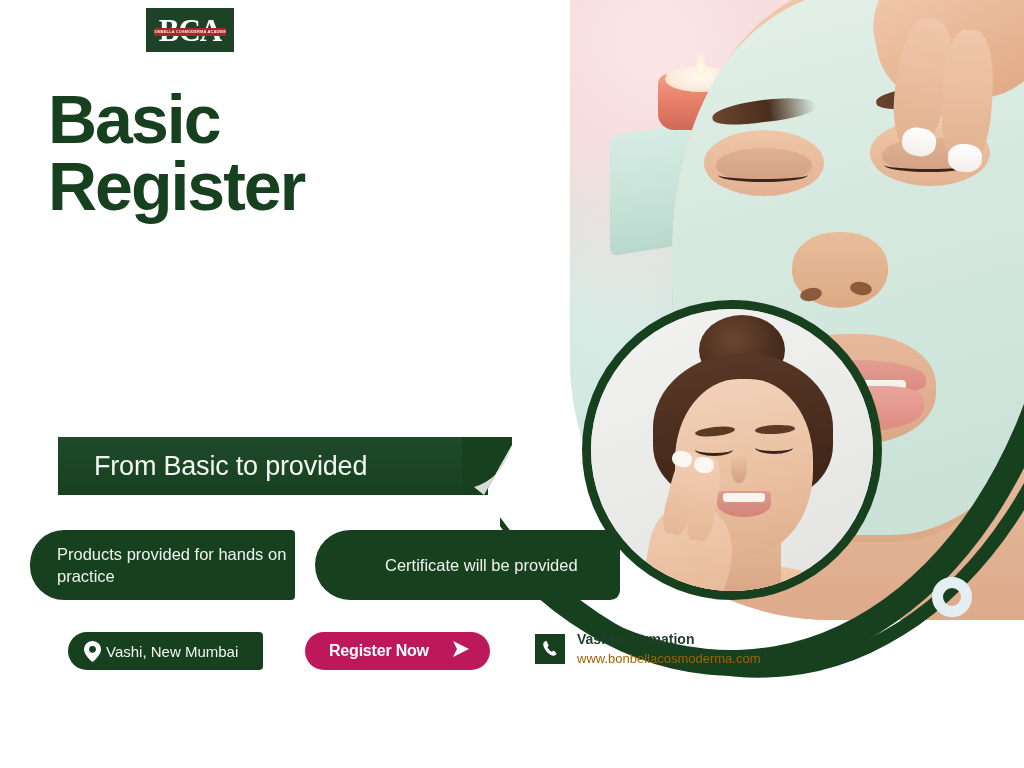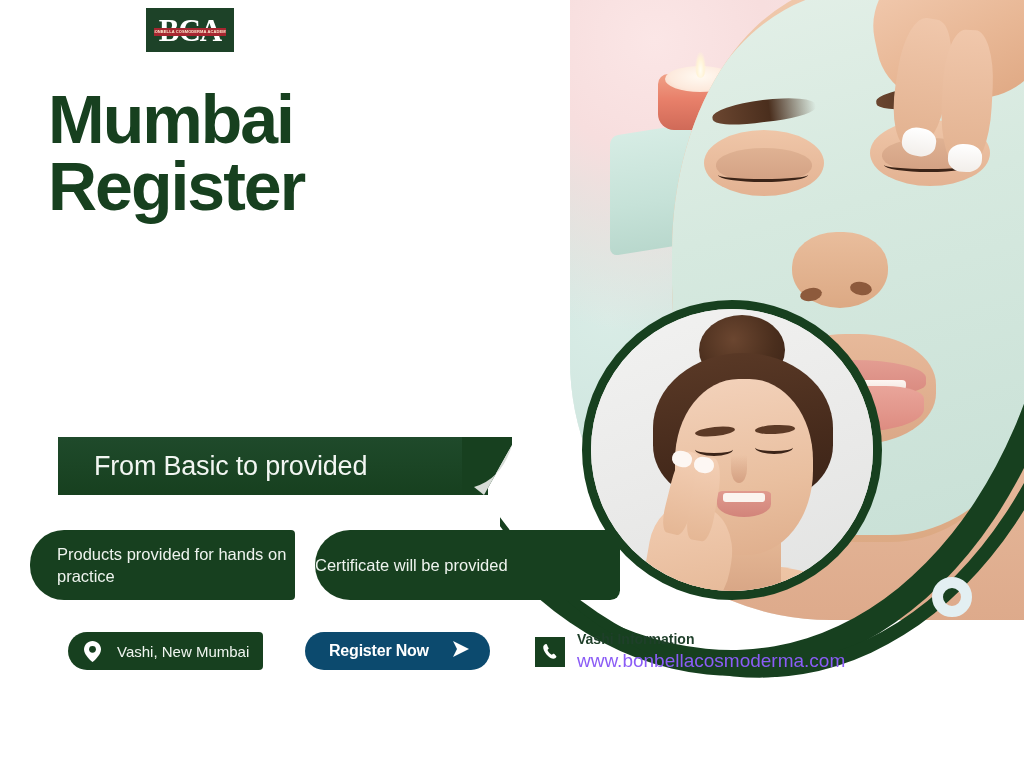--- a/index.html
+++ b/index.html
@@ -301,50 +301,50 @@
     background:#17401f;
     box-sizing:border-box;
     display:flex;align-items:center;
   }
   .pill.one{left:0;width:265px;border-radius:34px 4px 4px 34px;}
   .pill.two{left:285px;width:305px;border-radius:36px 10px 10px 36px;}
   .pill-text{
     color:#eef3ee;font-size:16.5px;line-height:1.35;font-weight:400;
   }
   .pill.one .pill-text{margin-left:27px;}
-  .pill.two .pill-text{text-align:center;}
+  .pill.two .pill-text{margin-left:70px;text-align:center;}
 
   .footer{position:absolute;left:60px;top:632px;width:900px;height:42px;}
   .loc-btn{
     position:absolute;left:8px;top:0;height:38px;width:195px;
     background:#17401f;border-radius:19px 4px 4px 19px;
     display:flex;align-items:center;box-sizing:border-box;
   }
   .loc-icon{margin-left:16px;display:flex;align-items:center;}
-  .loc-label{color:#f0f5f0;font-size:15px;margin-left:16px;}
+  .loc-label{color:#f0f5f0;font-size:15px;margin-left:5px;}
 
   .reg-btn{
     position:absolute;left:245px;top:0;height:38px;width:185px;
-    background:#0c4a6e;border-radius:19px;
+    background:#be185d;border-radius:19px;
     display:flex;align-items:center;justify-content:space-between;
     box-sizing:border-box;padding:0 18px 0 24px;
   }
   .reg-label{color:#ffffff;font-size:16px;font-weight:700;letter-spacing:-.2px;}
 
   .info{
     position:absolute;left:475px;top:-2px;display:flex;align-items:center;
   }
   .phone-box{
     width:30px;height:30px;background:#17401f;
     display:flex;align-items:center;justify-content:center;
     flex:0 0 auto;
   }
   .info-text{margin-left:12px;}
   .info-title{color:#1f3f2a;font-size:14px;font-weight:700;line-height:1.25;}
-  .info-url{color:#8b5cf6;font-size:19px;line-height:1.3;}
+  .info-url{color:#a16207;font-size:13px;line-height:1.3;}
 </style>
 </head>
 <body>
 
 <div class="stage">
 
   <div class="art-wrap">
 
     <div class="hero-photo">
       <div class="hero-inner">
@@ -423,21 +423,21 @@
   <div class="pale-ring"></div>
 
   <div class="logo">
     <span class="logo-letters">BCA</span>
     <span class="logo-band">
       <span>BONBELLA COSMODERMA ACADEMY</span>
     </span>
   </div>
 
   <div class="headline">
-    <div>Mumbai</div>
+    <div>Basic</div>
     <div>Register</div>
   </div>
 
   <div class="ribbon">
     <span class="ribbon-text">From Basic to provided</span>
     <span class="ribbon-fold">
       <svg width="50" height="58" viewBox="0 0 50 58">
         <path d="M0 0 L50 0 L50 8 L22 58 L0 58 Z" fill="#17401f"></path>
         <path d="M50 8 L22 58 L12 50 Q40 42 50 8 Z" fill="#d7dcd7"></path>
       </svg>

